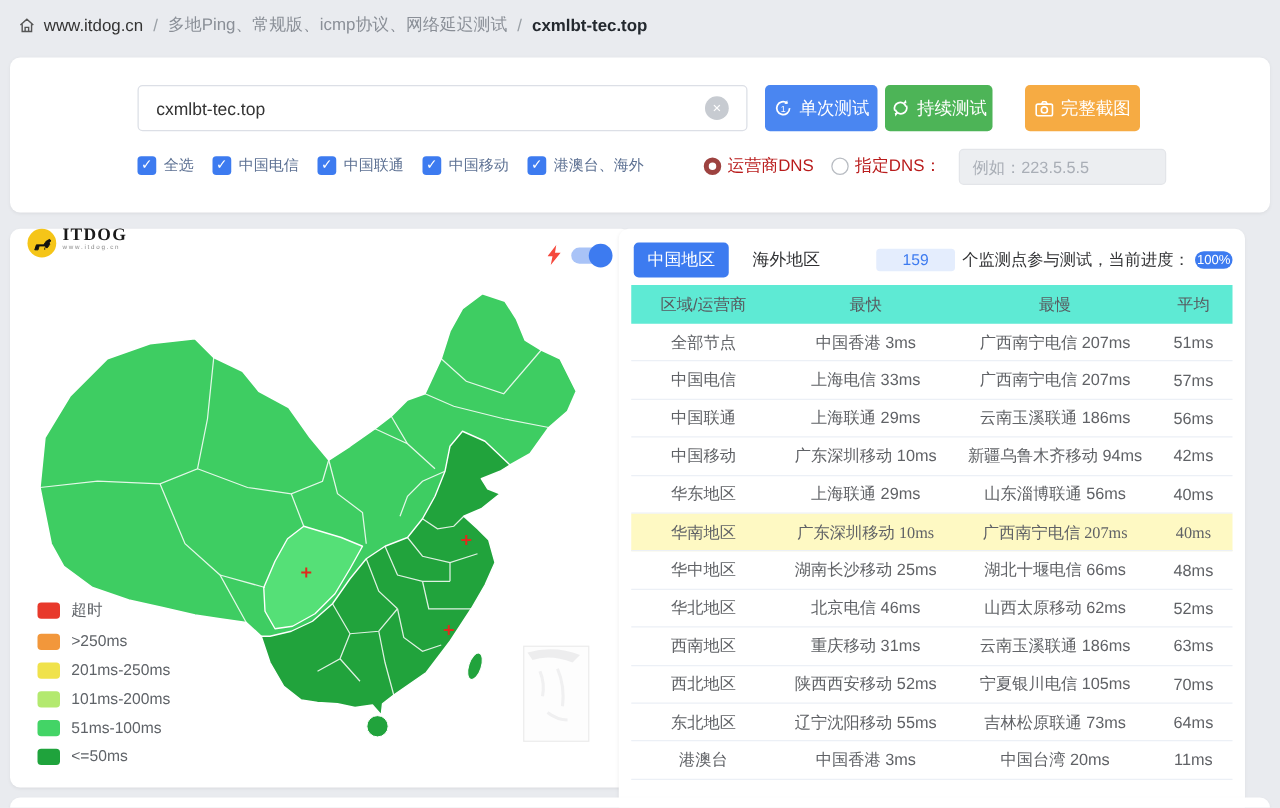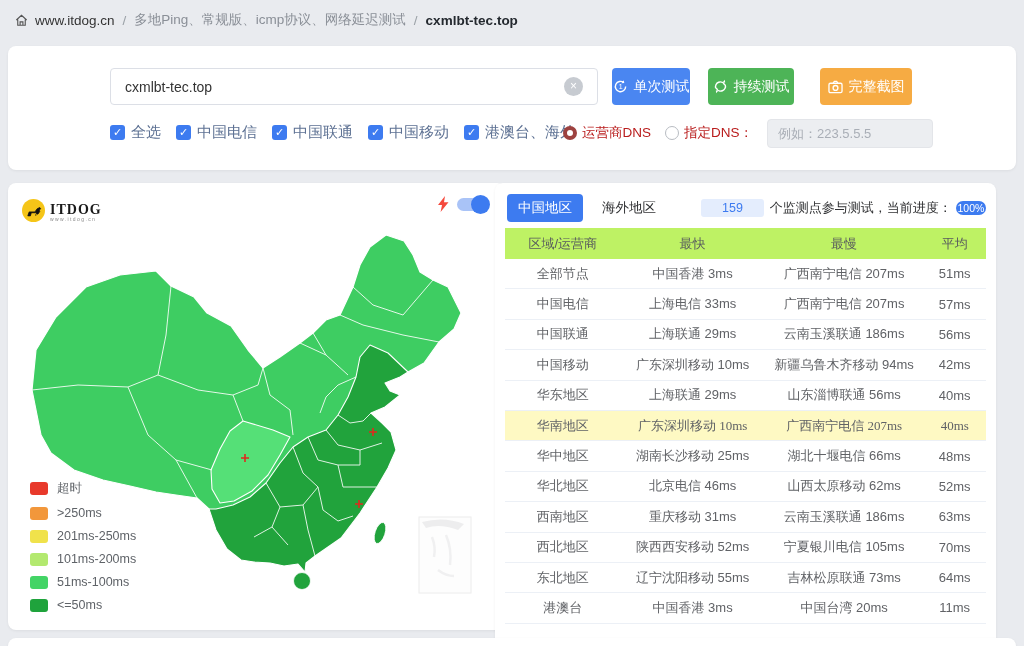--- a/index.html
+++ b/index.html
@@ -23,40 +23,40 @@
 
   
   .search-input { position:absolute; left:102px; top:22px; width:488px; height:37px;
     border:1px solid #dcdfe6; border-radius:4px; padding:0 36px 0 14px; font-size:14px; color:#333;
     font-family:inherit; outline:none; }
   .clear-btn { position:absolute; left:556px; top:31px; width:19px; height:19px; border-radius:50%;
     background:#c7cbd1; color:#fff; font-size:12px; line-height:19px; text-align:center; cursor:pointer; }
   .btn { position:absolute; top:22px; height:37px; border:none; border-radius:4px; color:#fff;
     font-size:14px; font-family:inherit; display:flex; align-items:center; justify-content:center;
     gap:6px; cursor:pointer; }
-  #btn-single { left:604px; width:78px; background:#4a86f1; }
+  #btn-single { left:604px; width:90px; background:#4a86f1; }
   #btn-continuous { left:700px; width:86px; background:#4db457; }
   #btn-screenshot { left:812px; width:92px; background:#f6ab43; }
 
   .filter-row { position:absolute; left:102px; top:74px; height:24px; display:flex; align-items:center; gap:15px; }
   .cb { display:flex; align-items:center; gap:6px; cursor:pointer; }
   .cbbox { width:15px; height:15px; background:#3d7bf0; border-radius:3px; color:#fff; font-size:11px;
     line-height:15px; text-align:center; }
-  .cbl { font-size:15px; color:#5d7193; }
+  .cbl { font-size:12px; color:#5d7193; }
 
   .dns-row { position:absolute; left:555px; top:72px; height:30px; display:flex; align-items:center; gap:14px; }
   .radio { display:flex; align-items:center; gap:5px; cursor:pointer; font-size:13.5px; color:#b91c1c; }
   .rdot { width:14px; height:14px; border-radius:50%; border:1px solid #b8bcc2; background:#fff; position:relative; }
   .rdot.sel { border:4px solid #9d4240; }
   .dns-input { width:166px; height:29px; background:#eceef1; border:1px solid #e3e5e9; border-radius:4px;
     padding:0 10px; font-size:13px; color:#999; font-family:inherit; }
   .dns-input::placeholder { color:#a9aeb6; }
 
   
-  .logo { position:absolute; left:14px; top:16px; display:flex; align-items:flex-end; gap:5px; }
+  .logo { position:absolute; left:14px; top:0; display:flex; align-items:flex-start; gap:5px; }
   .logo-circle { width:23px; height:23px; border-radius:50%; background:#f5c518; display:flex;
     align-items:center; justify-content:center; }
   .logo-title { font-family:"Liberation Serif","DejaVu Serif",serif; font-weight:bold; font-size:14px;
     color:#1a1a1a; letter-spacing:1px; line-height:12px; }
   .logo-sub { font-size:5px; color:#8a8a8a; letter-spacing:1.4px; }
   .speed-toggle { position:absolute; right:16px; top:13px; display:flex; align-items:center; gap:8px; }
   .switch { width:32px; height:13px; border-radius:7px; background:#a9c3f7; position:relative; cursor:pointer; }
   .switch .knob { position:absolute; right:-1px; top:-3px; width:19px; height:19px; border-radius:50%;
     background:#3d7bf0; }
   #china-map { position:absolute; left:0px; top:42px; }
@@ -73,21 +73,21 @@
   .tab + .tab { margin-left:8px; }
   .badge { margin-left:34px; background:#e4edfd; color:#3d7bf0; font-size:12.5px; padding:2px 21px;
     border-radius:3px; }
   .mon-label { font-size:13px; color:#303133; margin-left:6px; white-space:nowrap; }
   .progress { flex:1; max-width:160px; height:14px; margin-left:4px; background:#3d7bf0; border-radius:8px;
     position:relative; overflow:hidden; }
   .progress .ptext { position:absolute; inset:0; color:#fff; font-size:10.5px; text-align:center; line-height:14px; }
 
   .tbl { position:absolute; left:10px; right:10px; top:45px; }
   .trow { display:flex; align-items:center; height:30.4px; border-bottom:1px solid #ecf0f6; font-size:13px; color:#606266; }
-  .trow.thead { background:#bef264; height:31px; color:#57595e; border-bottom:none; }
+  .trow.thead { background:#5eead4; height:31px; color:#57595e; border-bottom:none; }
   .trow.hl { background:#fef9c3;font-family:Liberation Serif, serif; }
   .tc { text-align:center; white-space:nowrap; overflow:hidden; }
   .c1 { width:24%; } .c2 { width:30%; } .c3 { width:33%; } .c4 { width:13%; }
 </style>
 </head>
 <body>
 
 <div class="breadcrumb">
   <span class="home-ic">
     <svg width="15" height="15" viewBox="0 0 16 16">

